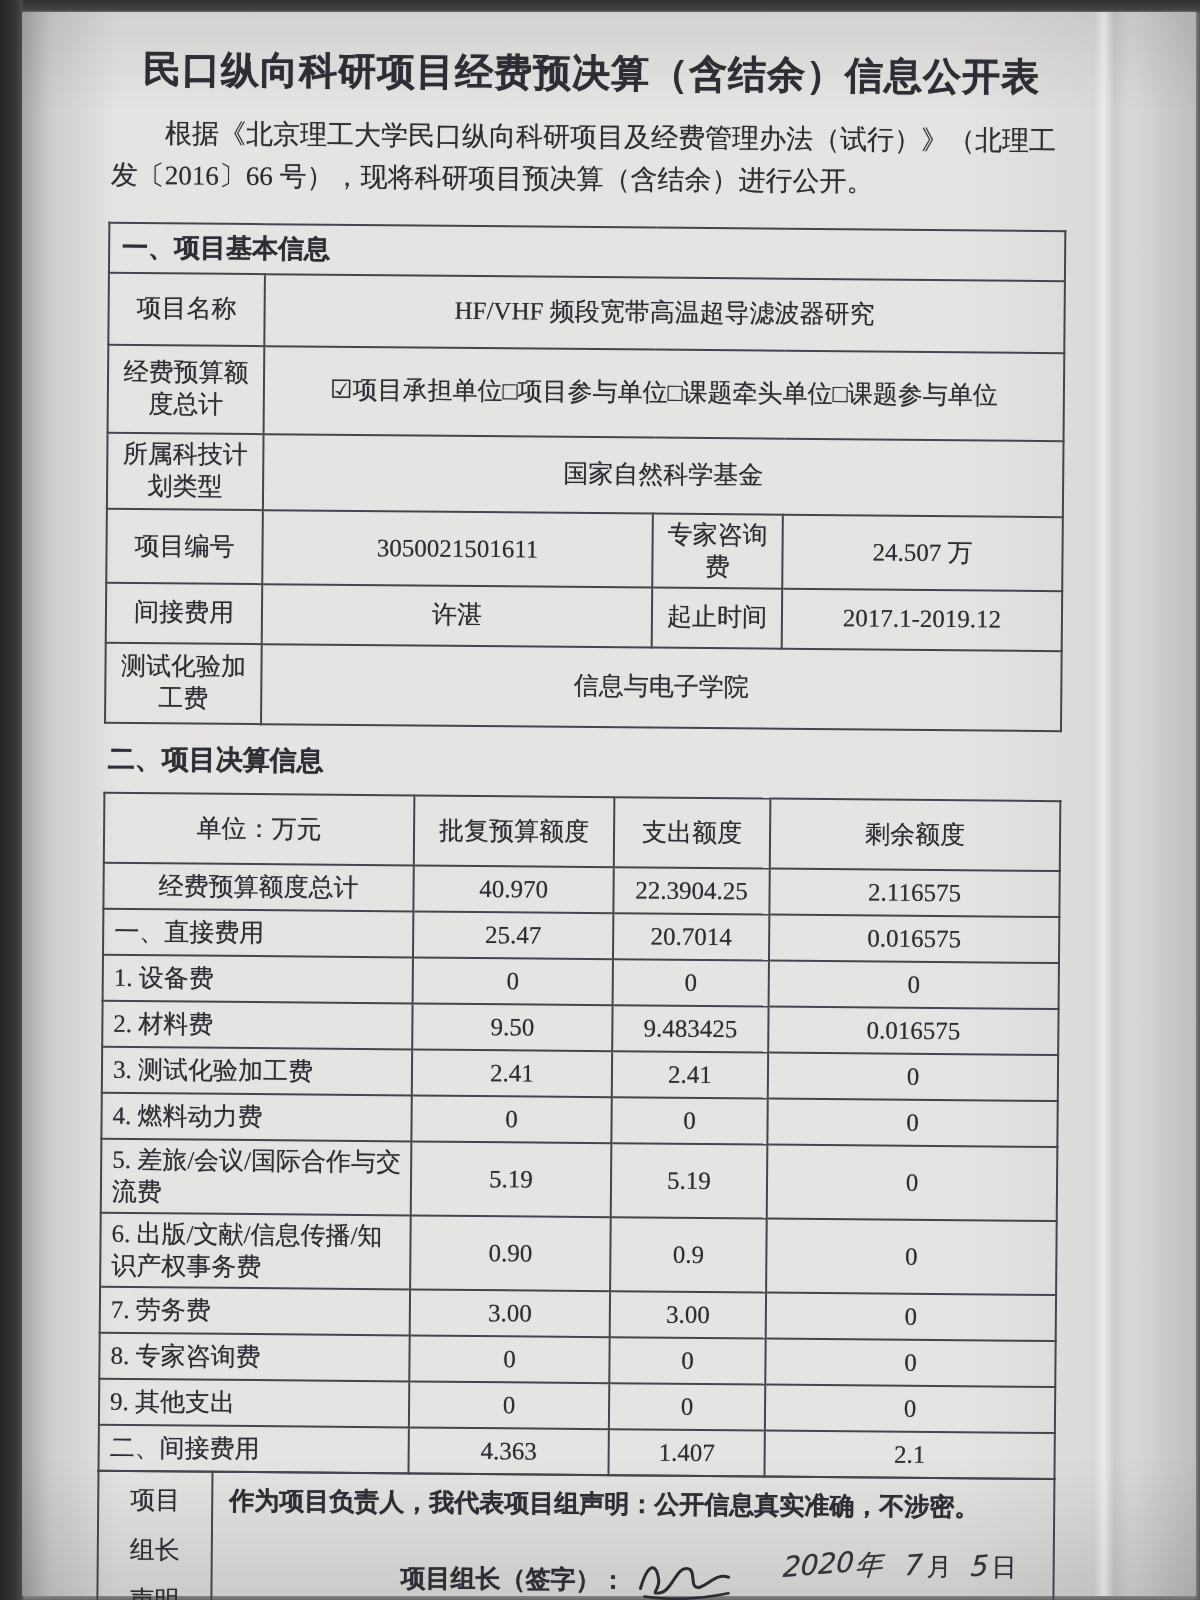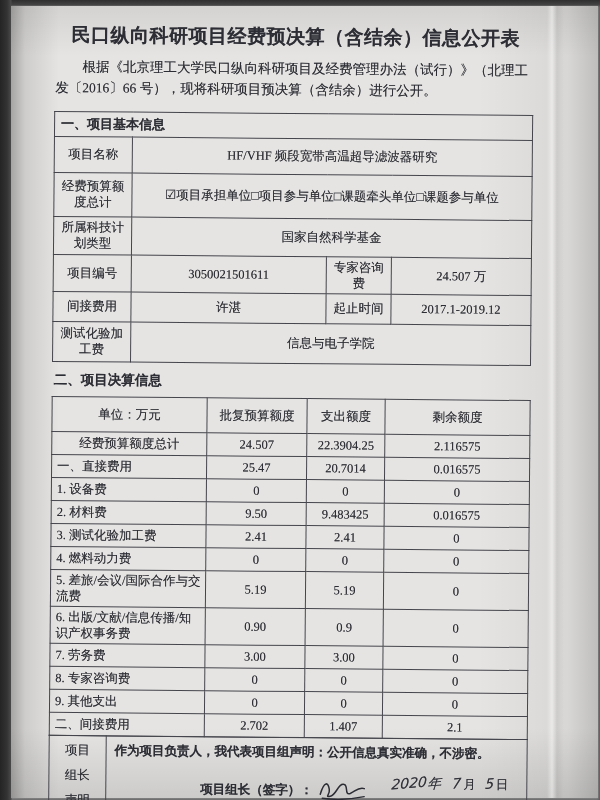--- a/index.html
+++ b/index.html
@@ -119,21 +119,21 @@
         <tr>
           <th>单位：万元</th>
           <th>批复预算额度</th>
           <th>支出额度</th>
           <th>剩余额度</th>
         </tr>
       </thead>
       <tbody>
           <tr>
             <td>经费预算额度总计</td>
-            <td>24.507</td>
+            <td>40.970</td>
             <td>22.3904.25</td>
             <td>2.116575</td>
           </tr>
           <tr>
             <td class="lbl-l">一、直接费用</td>
             <td>25.47</td>
             <td>20.7014</td>
             <td>0.016575</td>
           </tr>
           <tr>
@@ -185,21 +185,21 @@
             <td>0</td>
           </tr>
           <tr>
             <td class="lbl-l">9. 其他支出</td>
             <td>0</td>
             <td>0</td>
             <td>0</td>
           </tr>
           <tr>
             <td class="lbl-l">二、间接费用</td>
-            <td>2.702</td>
+            <td>4.363</td>
             <td>1.407</td>
             <td>2.1</td>
           </tr>
         </tbody>
     </table>
 
     <table class="t-decl">
       <colgroup>
           <col style="width:57px">
           <col style="width:421px">

